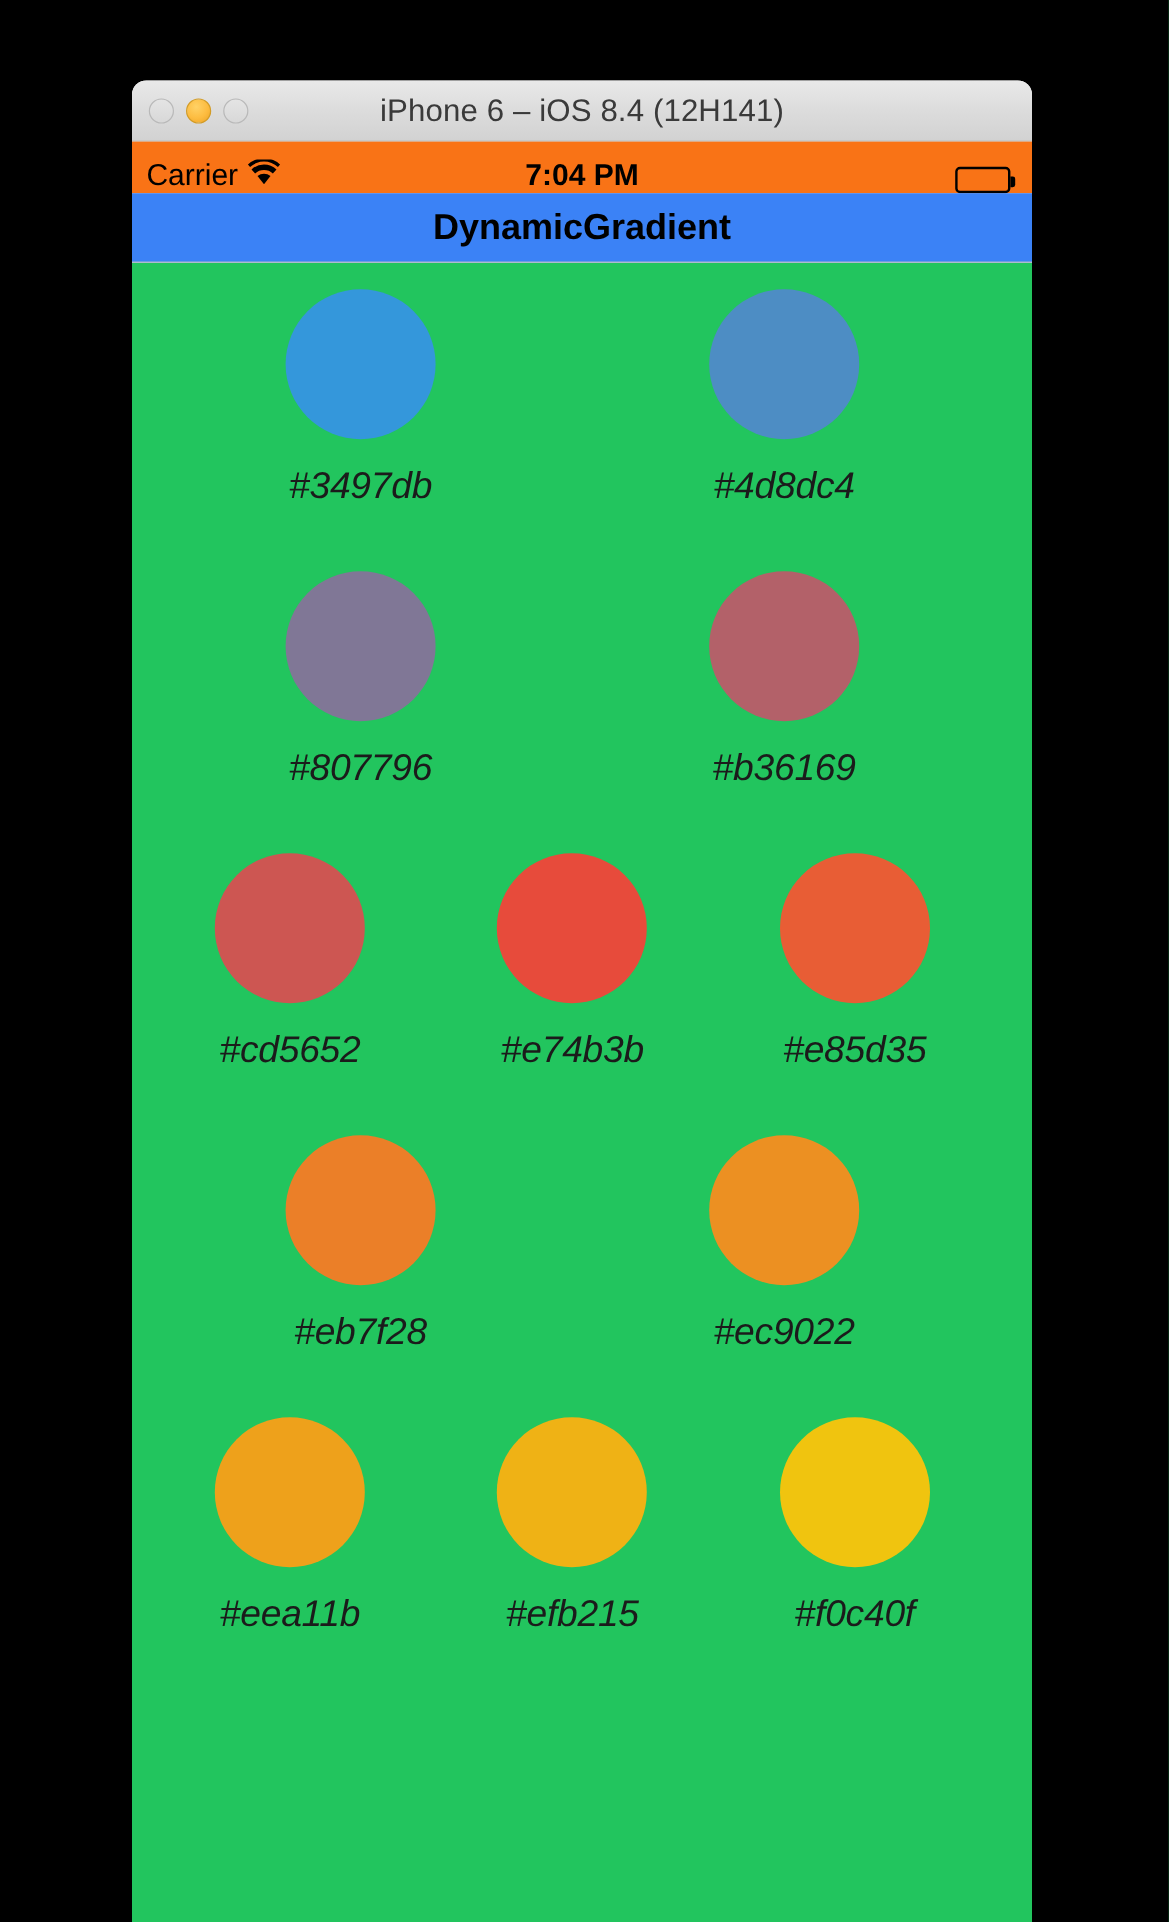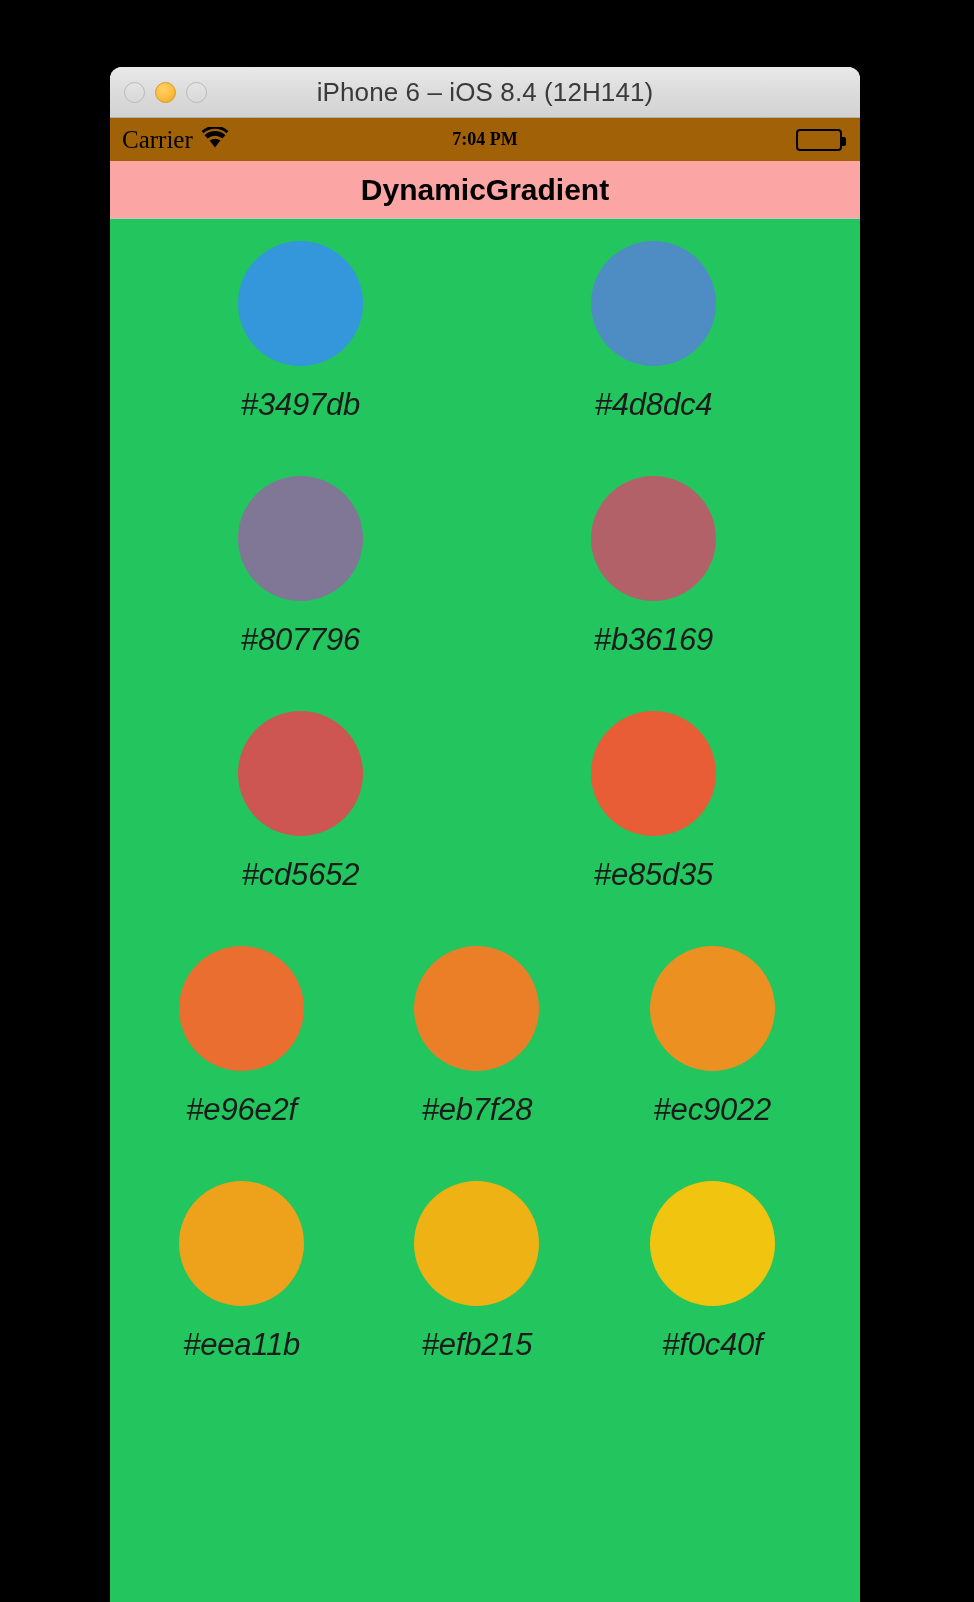--- a/index.html
+++ b/index.html
@@ -68,41 +68,40 @@
     font-size: 26px;
     color: #3a3a3a;
     letter-spacing: 0.1px;
     font-family: "Liberation Sans", sans-serif;
   }
 
   
   #status-bar {
     position: relative;
     height: 43px;
-    background: #a16207;
-    display: flex;
-    align-items: center;
-    box-sizing: border-box;
-    font-family: Liberation Serif, serif;
+    background: #f97316;
+    display: flex;
+    align-items: flex-end;
+    box-sizing: border-box;
   }
   #status-left {
     position: absolute;
     left: 12px;
     display: flex;
     align-items: center;
     gap: 8px;
   }
   #carrier-label {
     font-size: 25px;
     color: #000000;
   }
   #status-time {
     width: 100%;
     text-align: center;
-    font-size: 18px;
+    font-size: 25px;
     font-weight: bold;
     color: #000000;
   }
   #status-right {
     position: absolute;
     right: 18px;
     display: flex;
     align-items: center;
   }
   .battery-shell {
@@ -127,21 +126,21 @@
     width: 4px;
     height: 9px;
     background: #000000;
     border-radius: 0 2px 2px 0;
   }
 
   
   #nav-bar {
     position: relative;
     height: 58px;
-    background: #fca5a5;
+    background: #3b82f6;
     border-bottom: 1px solid #c4c4c4;
     display: flex;
     align-items: center;
     justify-content: center;
     box-sizing: border-box;
   }
   #nav-title {
     font-size: 30px;
     font-weight: bold;
     color: #000000;
@@ -237,30 +236,30 @@
           <div class="swatch-dot" style="background: rgb(179, 97, 105);"></div>
           <div class="swatch-label">#b36169</div>
         </div>
       </div>
       <div class="swatch-row">
         <div class="swatch-cell">
           <div class="swatch-dot" style="background: rgb(205, 86, 82);"></div>
           <div class="swatch-label">#cd5652</div>
         </div>
         <div class="swatch-cell">
+          <div class="swatch-dot" style="background: rgb(231, 75, 59);"></div>
+          <div class="swatch-label">#e74b3b</div>
+        </div>
+        <div class="swatch-cell">
           <div class="swatch-dot" style="background: rgb(232, 93, 53);"></div>
           <div class="swatch-label">#e85d35</div>
         </div>
       </div>
       <div class="swatch-row">
         <div class="swatch-cell">
-          <div class="swatch-dot" style="background: rgb(233, 110, 47);"></div>
-          <div class="swatch-label">#e96e2f</div>
-        </div>
-        <div class="swatch-cell">
           <div class="swatch-dot" style="background: rgb(235, 127, 40);"></div>
           <div class="swatch-label">#eb7f28</div>
         </div>
         <div class="swatch-cell">
           <div class="swatch-dot" style="background: rgb(236, 144, 34);"></div>
           <div class="swatch-label">#ec9022</div>
         </div>
       </div>
       <div class="swatch-row">
         <div class="swatch-cell">

